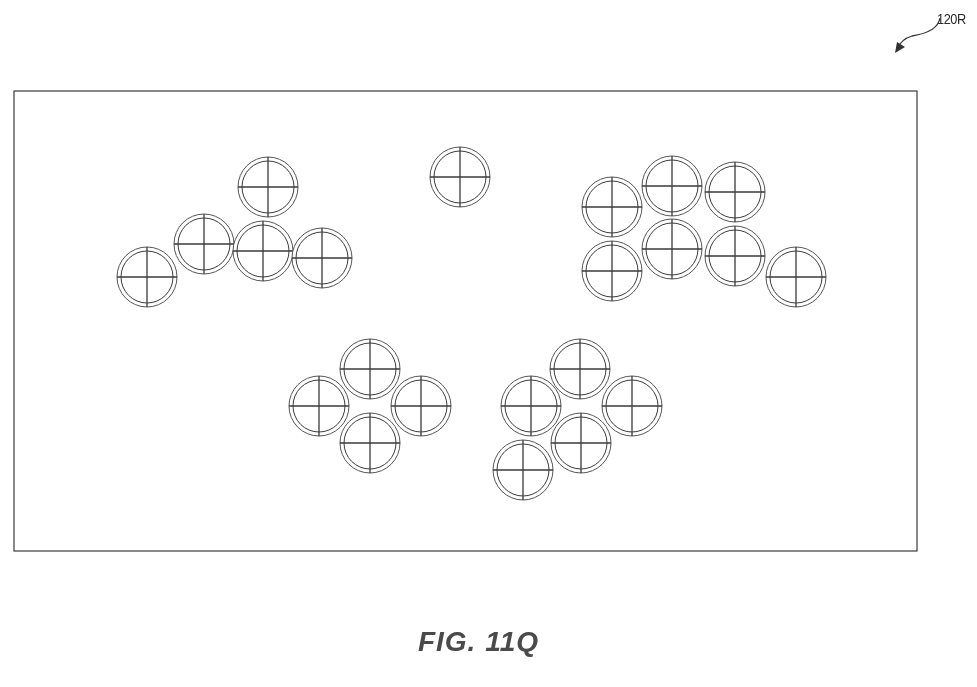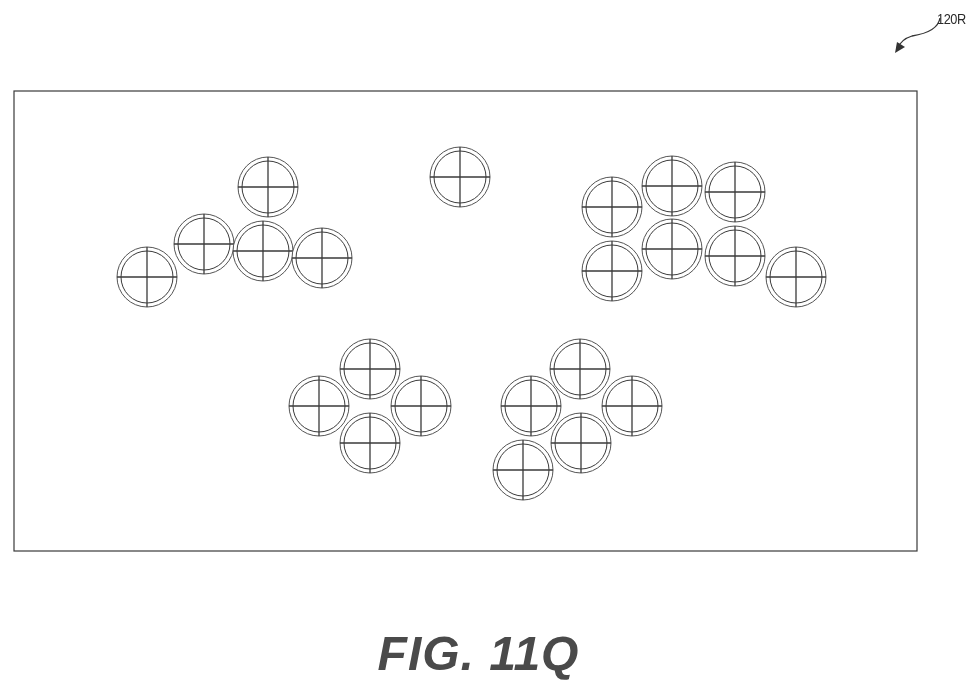--- a/index.html
+++ b/index.html
@@ -34,21 +34,21 @@
     }
     .fig-caption {
       position: absolute;
       left: 0;
       width: 957px;
       top: 626px;
       text-align: center;
       font-family: "Liberation Sans", sans-serif;
       font-weight: bold;
       font-style: italic;
-      font-size: 48px;
+      font-size: 28px;
       color: #4a4a4a;
       letter-spacing: 1px;
     }
   </style>
 </head>
 <body>
 
 <div id="figure">
   <span class="ref-label">120R</span>
 

